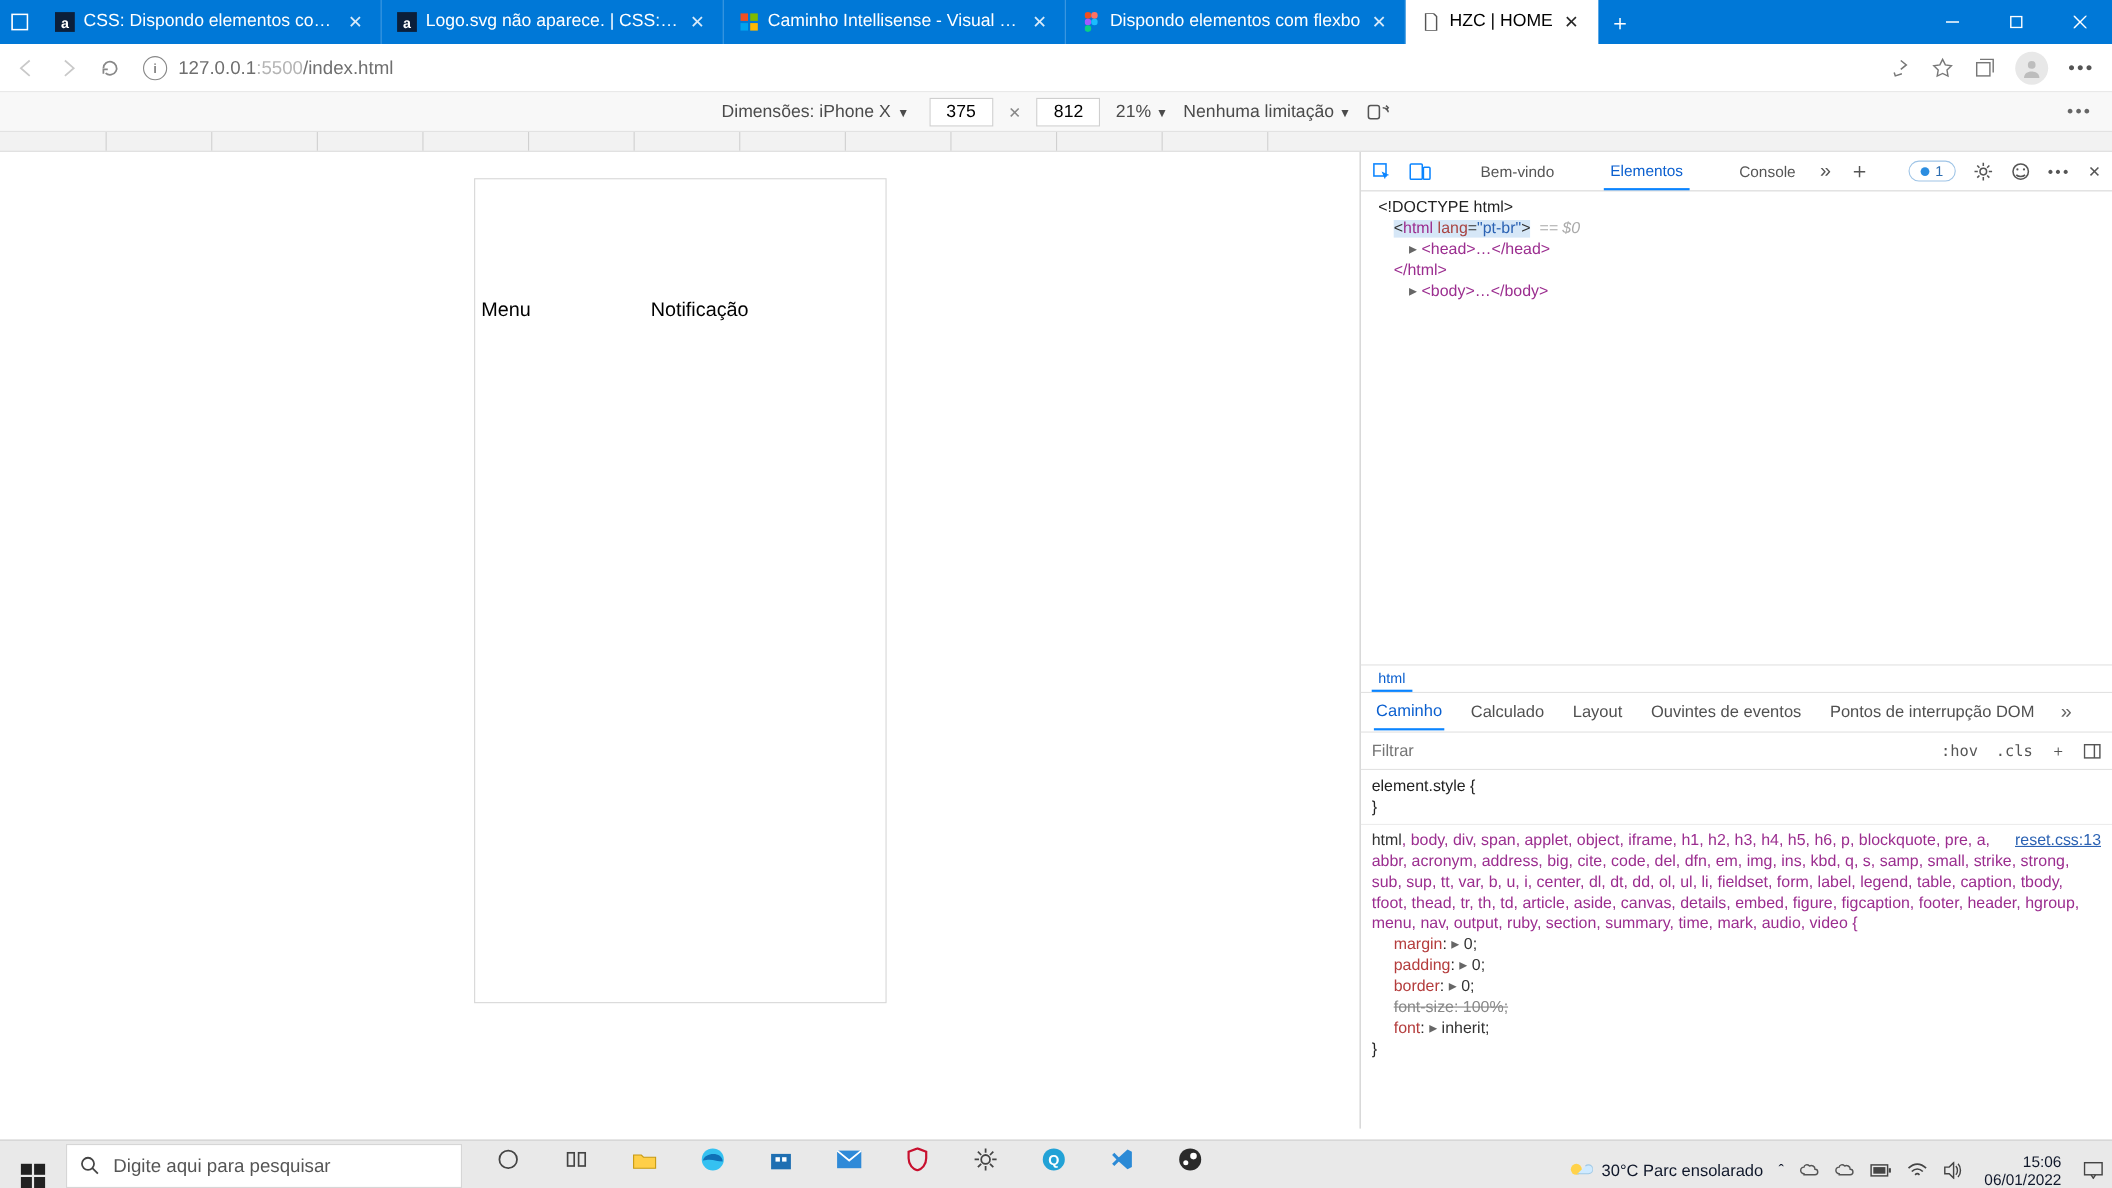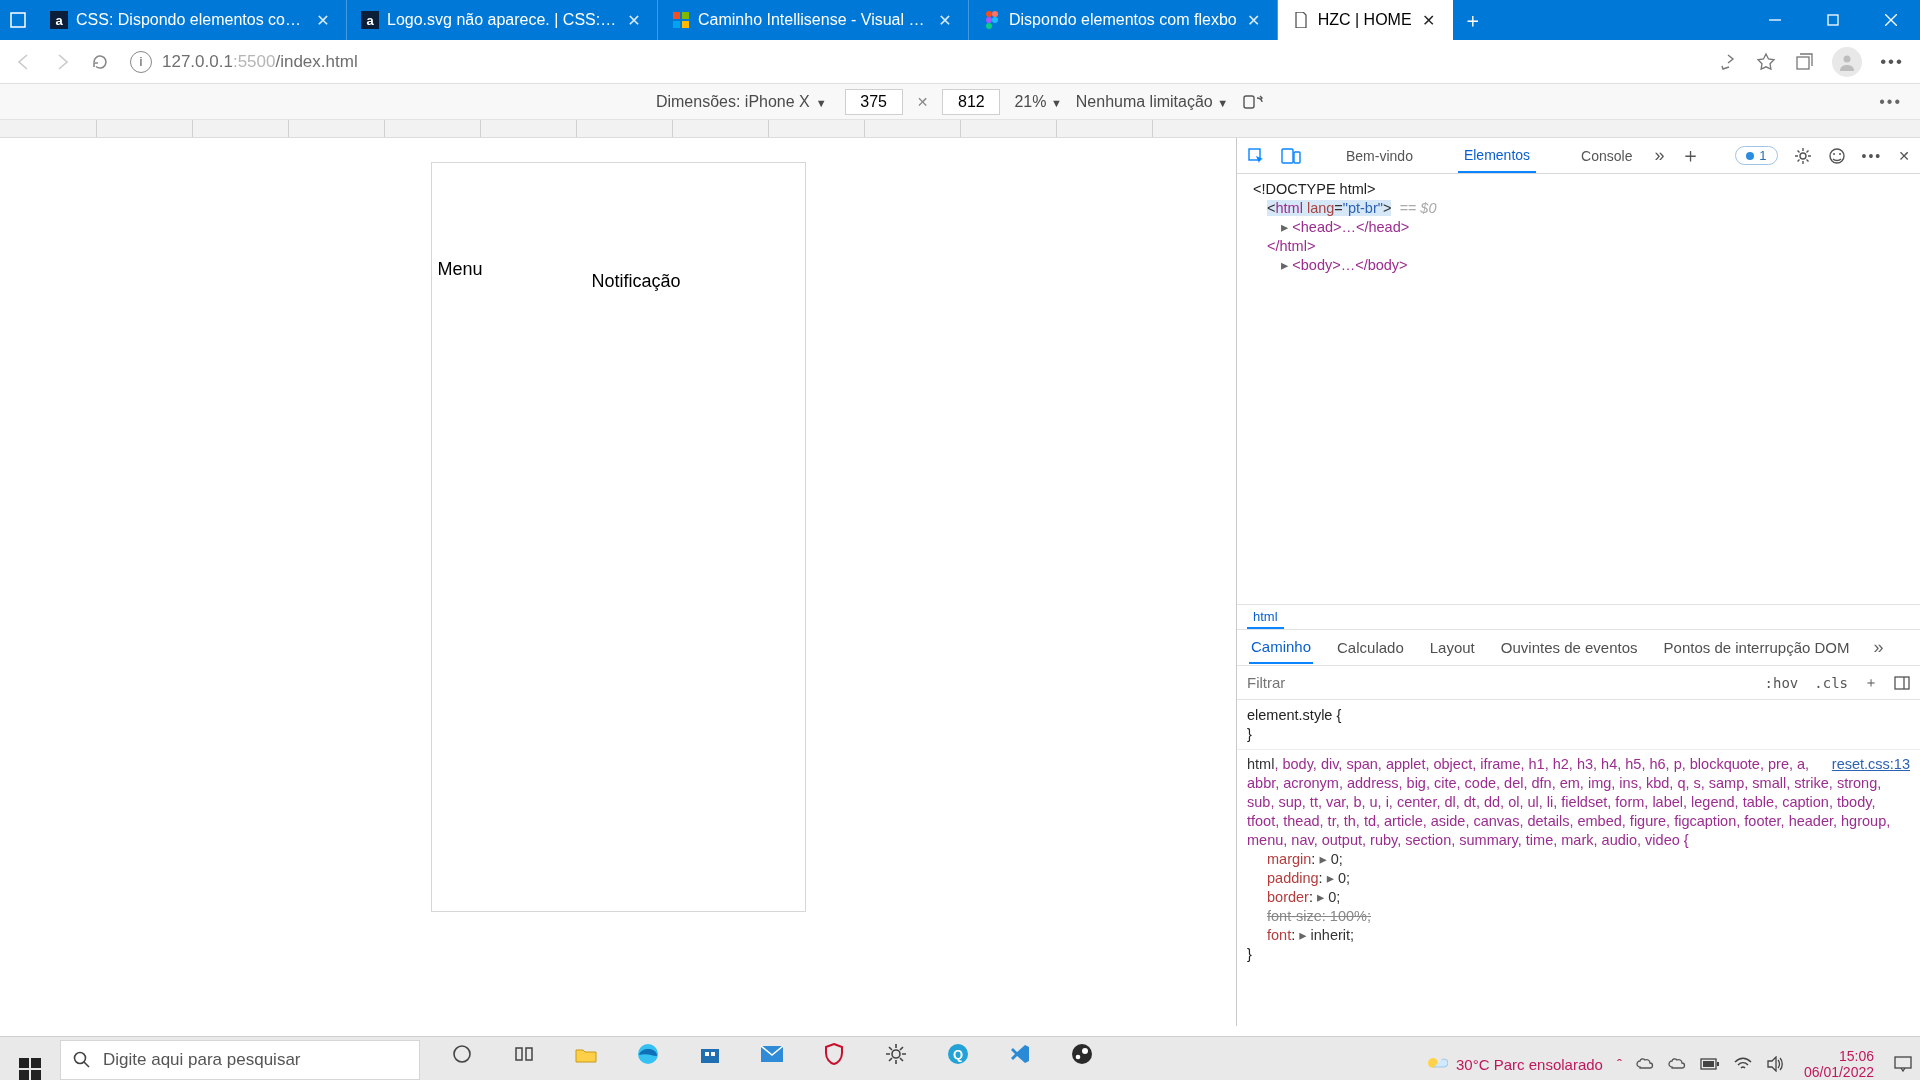--- a/index.html
+++ b/index.html
@@ -43,21 +43,21 @@
 .devbar .more { position:absolute; right:18px; top:9px; color:#666; letter-spacing:2px; cursor:pointer; }
 
 
 .ruler { height:18px; background:#f2f2f2; border-bottom:1px solid #dcdcdc; position:relative; }
 .ruler .tick { position:absolute; top:0; bottom:0; width:1px; background:#d0d0d0; }
 
 
 .split { display:flex; height:calc(100% - 40px - 44px - 36px - 18px - 54px); }
 .viewport { flex:1; background:#fff; display:flex; justify-content:center; align-items:flex-start; padding-top:24px; }
 .device { width:375px; height:750px; border:1px solid #d7d7d7; background:#fff; position:relative; font-family:"Times New Roman",serif; font-size:18px; color:#000; }
-.device .menu { position:absolute; left:6px; top:96px; }
+.device .menu { position:absolute; left:6px; top:108px; }
 .device .notif { position:absolute; left:160px; top:108px; }
 
 
 .devtools { width:684px; border-left:1px solid #c9c9c9; display:flex; flex-direction:column; background:#fff; font-size:14px; color:#303030; }
 .dt-toolbar { height:36px; border-bottom:1px solid #d8d8d8; display:flex; align-items:center; padding:0 10px; gap:16px; }
 .dt-toolbar .dtn { cursor:pointer; color:#555; }
 .dt-toolbar .dtn.icon { color:#0a84ff; }
 .dt-toolbar .dtn.tab { padding:8px 6px;margin-left:23px; }
 .dt-toolbar .dtn.tab.active { color:#0a5fcf; border-bottom:2px solid #0a84ff; }
 .dt-toolbar .dtflex { flex:1; }
@@ -105,21 +105,21 @@
 .cssview .hr { height:1px; background:#ececec; margin:5px -10px; }
 
 
 .taskbar { position:absolute; left:0; right:0; bottom:0; height:44px; background:#e9e9e9; display:flex; align-items:flex-end; font-size:17px; border-top:1px solid #cfcfcf; }
 .taskbar .start { width:60px; display:flex; align-items:center; justify-content:center; cursor:pointer; }
 .taskbar .search { width:360px; height:40px; background:#fff; display:flex; align-items:center; gap:12px; padding:0 12px; border:1px solid #d6d6d6; }
 .taskbar .search .mag { color:#444; }
 .taskbar .tbicons { display:flex; gap:6px; margin-left:14px; }
 .taskbar .tbicons .tbi { width:56px; height:52px; display:flex; align-items:center; justify-content:center; cursor:pointer; font-size:20px; }
 .taskbar .tbspacer { flex:1; }
-.taskbar .tray { display:flex; align-items:center; gap:14px; padding-right:8px; color:#be185d; font-size:15px;margin-top:20px; }
+.taskbar .tray { display:flex; align-items:center; gap:14px; padding-right:8px; color:#0f172a; font-size:15px;margin-top:20px; }
 .taskbar .tray .weather { display:flex; align-items:center; gap:8px; cursor:pointer; }
 .taskbar .tray .mini { cursor:pointer; }
 .taskbar .tray .clock { text-align:right; font-size:14px; line-height:16px; padding:0 6px; }
 .winlogo { display:grid; grid-template-columns:10px 10px; grid-template-rows:10px 10px; gap:2px; }
 .winlogo i { background:#222; }
 
 svg { display:block; }
 </style>
 </head>
 <body>

